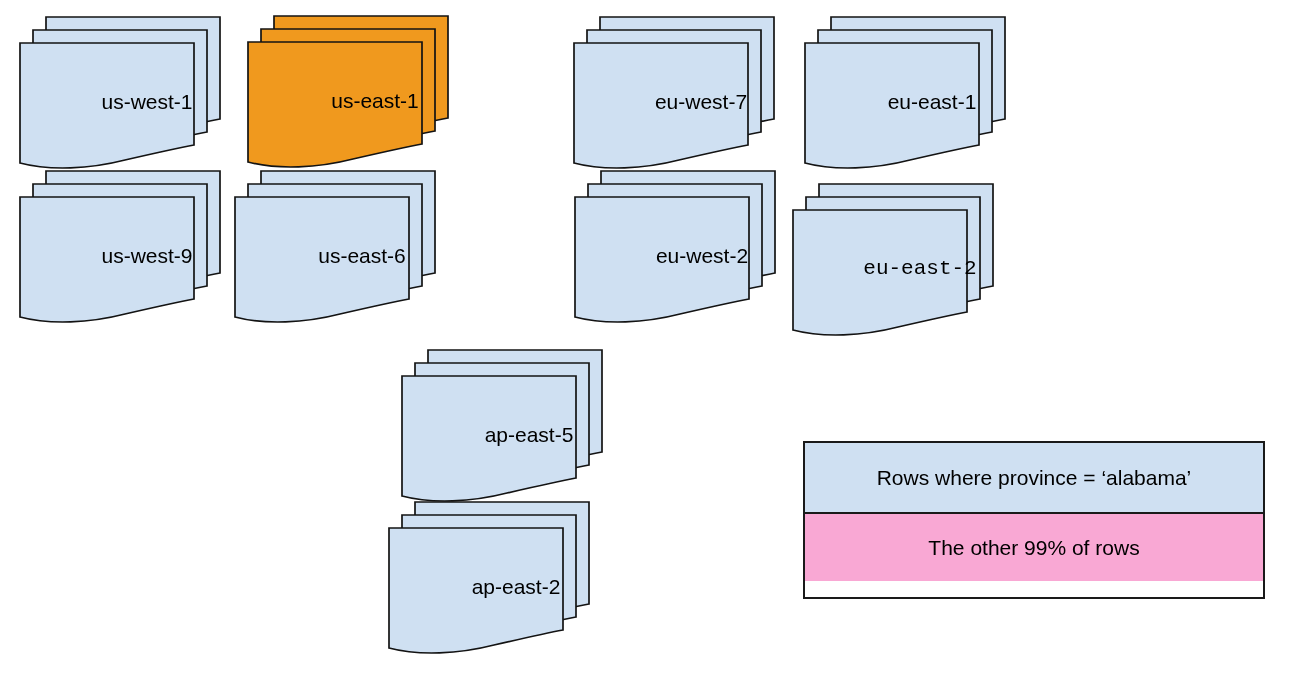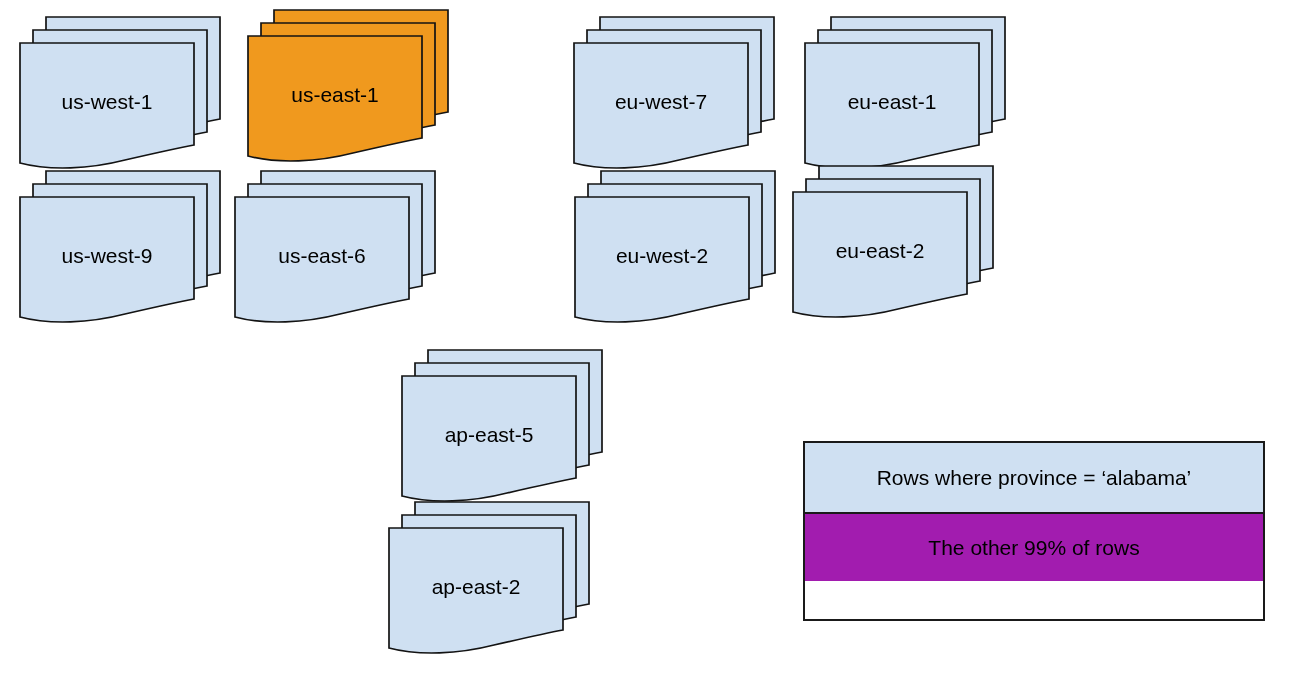--- a/index.html
+++ b/index.html
@@ -16,49 +16,50 @@
   
   .stack { position: absolute; width: 205px; height: 160px; }
   .stack svg { position: absolute; left: 0; top: 0; }
   .stack use { stroke: #131313; stroke-width: 1.7; }
   .stack.blue use   { fill: #cfe0f2; }
   .stack.orange use { fill: #f0991e; }
   .stack .stack-label {
     position: absolute; left: 2px; top: 76px; width: 174px;
     text-align: center; font-size: 21px; line-height: 22px;
     white-space: nowrap;
+    padding-left: 40px;
   }
 
   
   .p-usw1 { left: 18px;  top: 15px;  }
-  .p-use1 { left: 246px; top: 8px;  }
+  .p-use1 { left: 246px; top: 14px;  }
   .p-euw1 { left: 572px; top: 15px;  }
   .p-eue1 { left: 803px; top: 15px;  }
   .p-usw2 { left: 18px;  top: 169px; }
   .p-use2 { left: 233px; top: 169px; }
   .p-euw2 { left: 573px; top: 169px; }
-  .p-eue2 { left: 791px; top: 164px; }
+  .p-eue2 { left: 791px; top: 182px; font-family: Liberation Mono, monospace; }
   .p-ape1 { left: 400px; top: 348px; }
   .p-ape2 { left: 387px; top: 500px; }
 
   
   .legend {
     position: absolute; left: 803px; top: 441px;
-    width: 462px; height: 180px;
+    width: 462px; height: 158px;
     border: 2px solid #1a1a1a;
     box-sizing: border-box;
   }
   .legend-row {
     box-sizing: border-box;
     height: 69px;
     display: flex; align-items: center; justify-content: center;
     font-size: 21px;
   }
   .legend-row.blue   { background: #cfe0f2; }
-  .legend-row.orange { background: #a21caf; border-top: 2px solid #1a1a1a; }
+  .legend-row.orange { background: #f9a8d4; border-top: 2px solid #1a1a1a; }
 </style>
 </head>
 <body>
 
 <svg width="0" height="0" style="position:absolute" aria-hidden="true">
   <defs>
     <path id="doc" d="M0,0 H174 V102 C158,105 140,109 105,117 C70,126 30,128 0,120 Z"></path>
   </defs>
 </svg>
 

